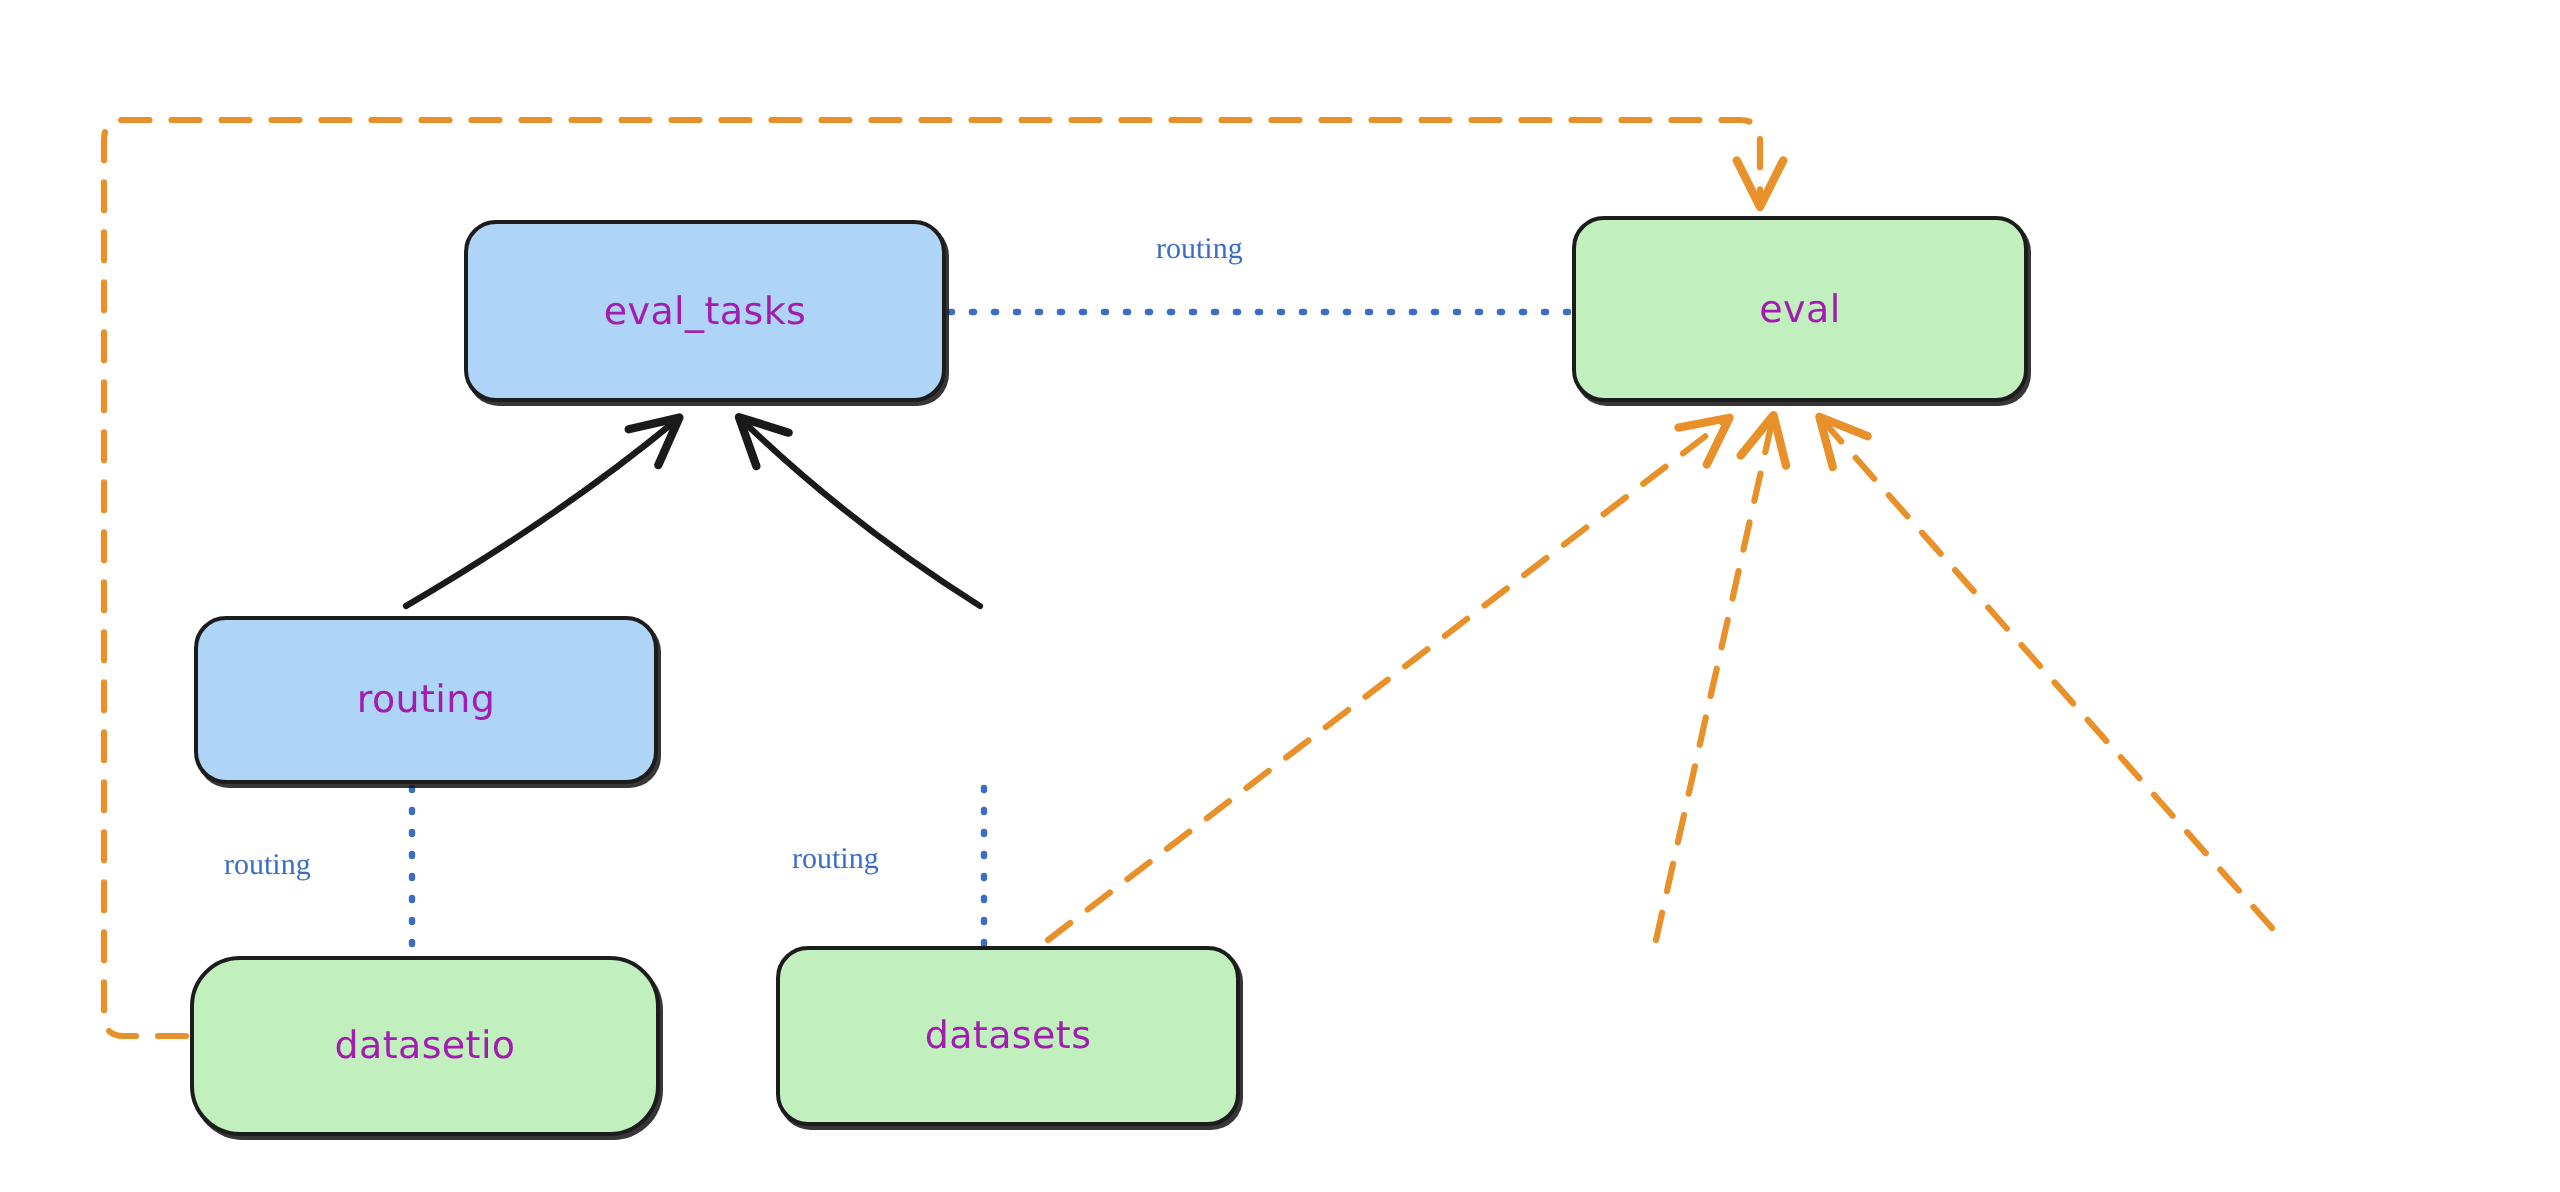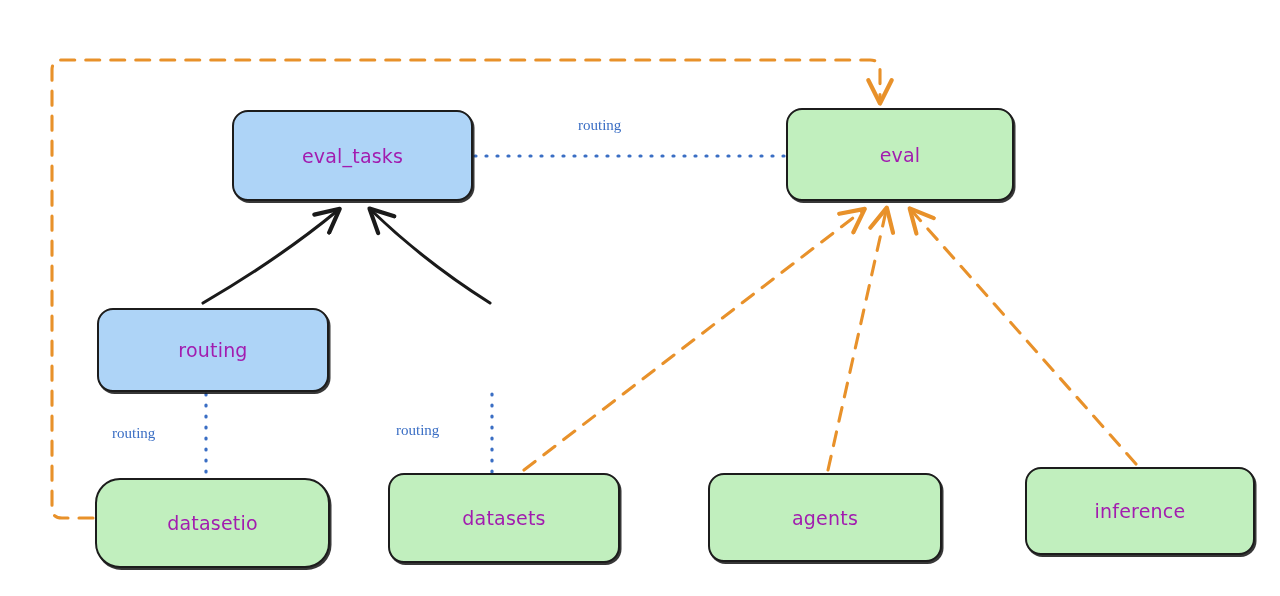--- a/index.html
+++ b/index.html
@@ -109,27 +109,21 @@
 
 
   <div class="node node-green" style="left:95px; top:478px; width:235px; height:90px;border-radius:25px;">
     <span class="node-label">datasetio</span>
   </div>
 
   <div class="node node-green" style="left:388px; top:473px; width:232px; height:90px;">
     <span class="node-label">datasets</span>
   </div>
 
-  <div class="node node-green" style="left:708px; top:473px; width:234px; height:89px;">
-    <span class="node-label">agents</span>
-  </div>
 
-  <div class="node node-green" style="left:1025px; top:467px; width:230px; height:88px;">
-    <span class="node-label">inference</span>
-  </div>
 
   <div class="edge-label" style="left:578px; top:117px;">routing</div>
 
   <div class="edge-label" style="left:112px; top:425px;">routing</div>
 
   <div class="edge-label" style="left:396px; top:422px;">routing</div>
 
 </div>
 
 </body></html>

